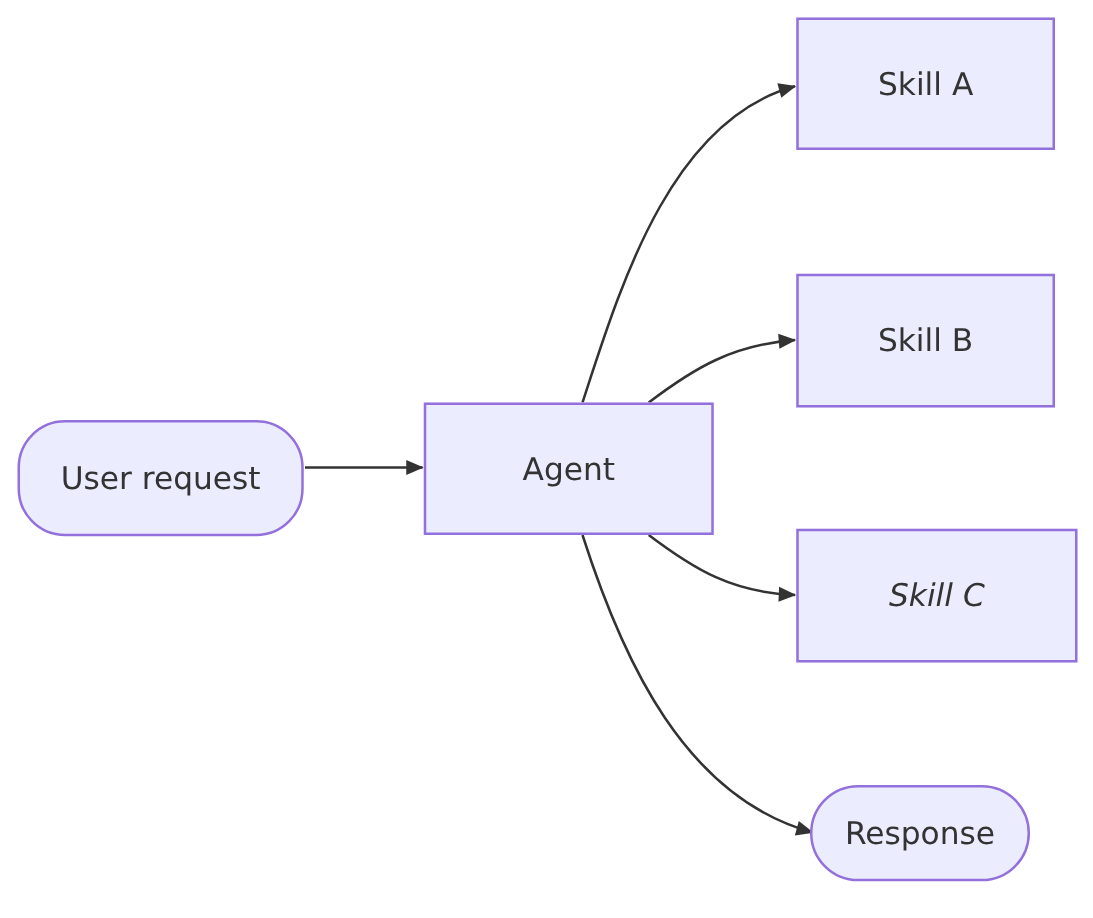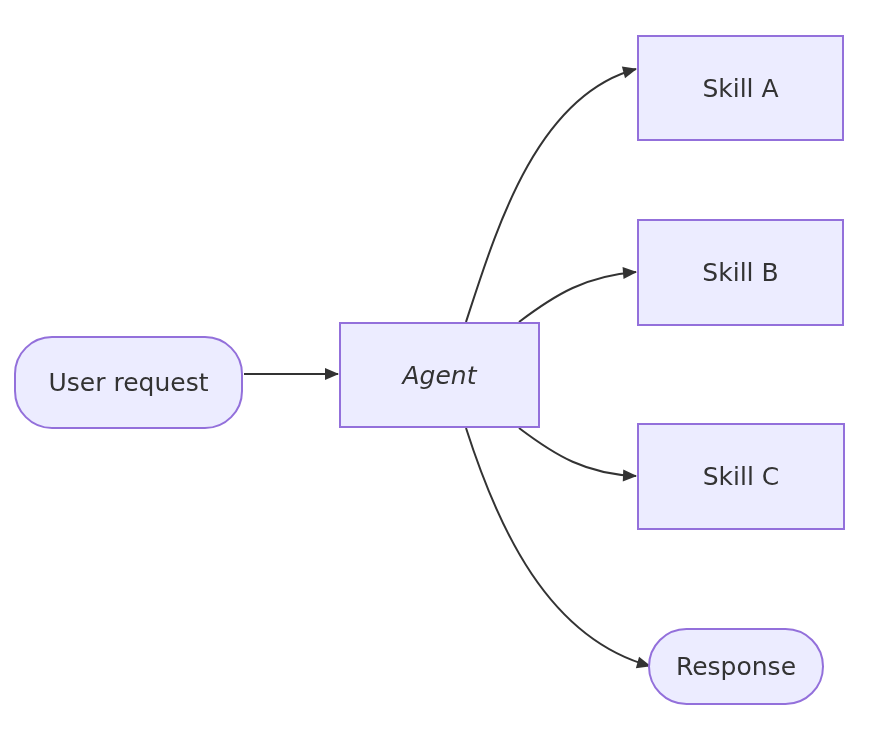--- a/index.html
+++ b/index.html
@@ -44,24 +44,24 @@
     align-items: center;
     justify-content: center;
     background: var(--node-fill);
     border: 2px solid var(--node-border);
     color: var(--text-color);
     font-size: 25px;
     line-height: 1;
     white-space: nowrap;
   }
   .node.stadium-user { left: 14px; top: 336px; width: 229px; height: 93px; border-radius: 38px; }
-  .node.rect-agent   { left: 339px; top: 322px; width: 201px; height: 106px; font-style: italic; }
-  .node.rect-skill-a { left: 637px; top: 14px;  width: 207px; height: 106px; margin-top: 21px; }
+  .node.rect-agent   { left: 339px; top: 322px; width: 232px; height: 106px; }
+  .node.rect-skill-a { left: 637px; top: 14px;  width: 207px; height: 106px; }
   .node.rect-skill-b { left: 637px; top: 219px; width: 207px; height: 107px; }
-  .node.rect-skill-c { left: 637px; top: 423px; width: 208px; height: 107px; }
+  .node.rect-skill-c { left: 637px; top: 423px; width: 225px; height: 107px; font-style: italic; }
   .node.stadium-response { left: 648px; top: 628px; width: 176px; height: 77px; border-radius: 39px; }
   .node .label { pointer-events: none; }
 </style>
 </head>
 <body>
 
 <div class="canvas">
 
   <svg class="edges" viewBox="0 0 874 734" aria-hidden="true">
     <defs>

